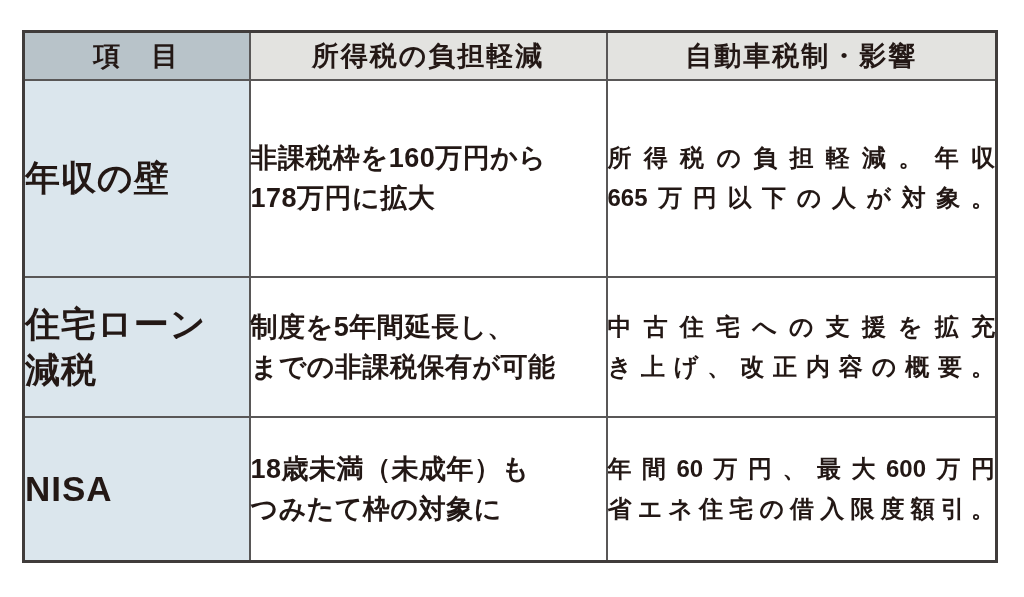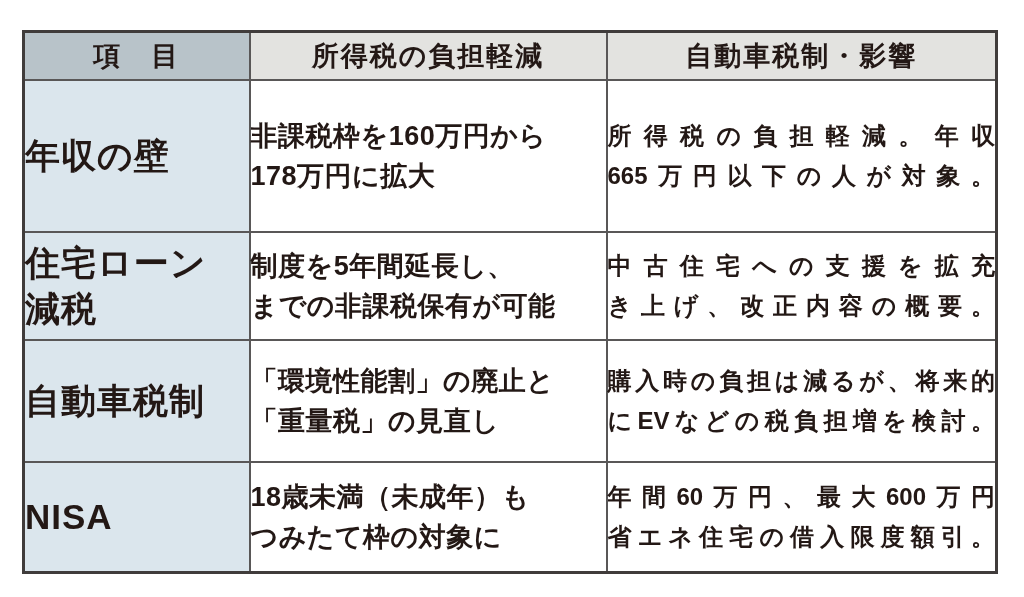--- a/index.html
+++ b/index.html
@@ -128,34 +128,20 @@
         </td>
         <td class="summary-cell">
           <div class="line">制度を5年間延長し、</div>
           <div class="line">までの非課税保有が可能</div>
         </td>
         <td class="points-cell">
           <div class="line">中古住宅への支援を拡充</div>
           <div class="line">き上げ、改正内容の概要。</div>
         </td>
       </tr>
-      <tr class="row-2">
-        <td class="item-cell">
-          <div class="line">自動車税制</div>
-
-        </td>
-        <td class="summary-cell">
-          <div class="line">「環境性能割」の廃止と</div>
-          <div class="line">「重量税」の見直し</div>
-        </td>
-        <td class="points-cell">
-          <div class="line">購入時の負担は減るが、将来的</div>
-          <div class="line">にEVなどの税負担増を検討。</div>
-        </td>
-      </tr>
       <tr class="row-3">
         <td class="item-cell">
           <div class="line">NISA</div>
 
         </td>
         <td class="summary-cell">
           <div class="line">18歳未満（未成年）も</div>
           <div class="line">つみたて枠の対象に</div>
         </td>
         <td class="points-cell">

